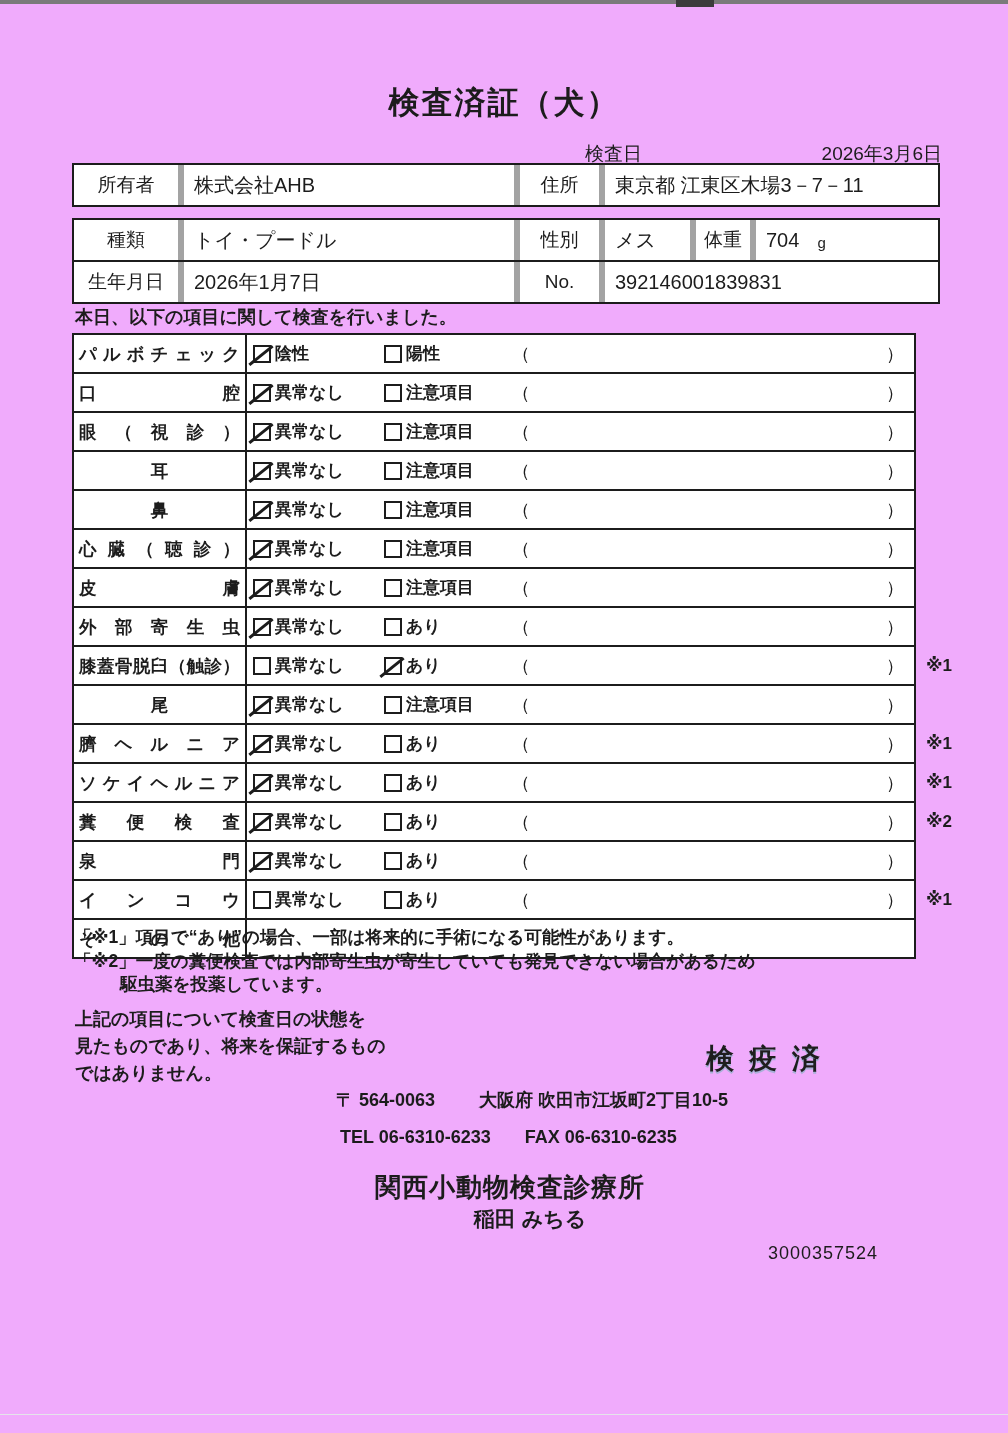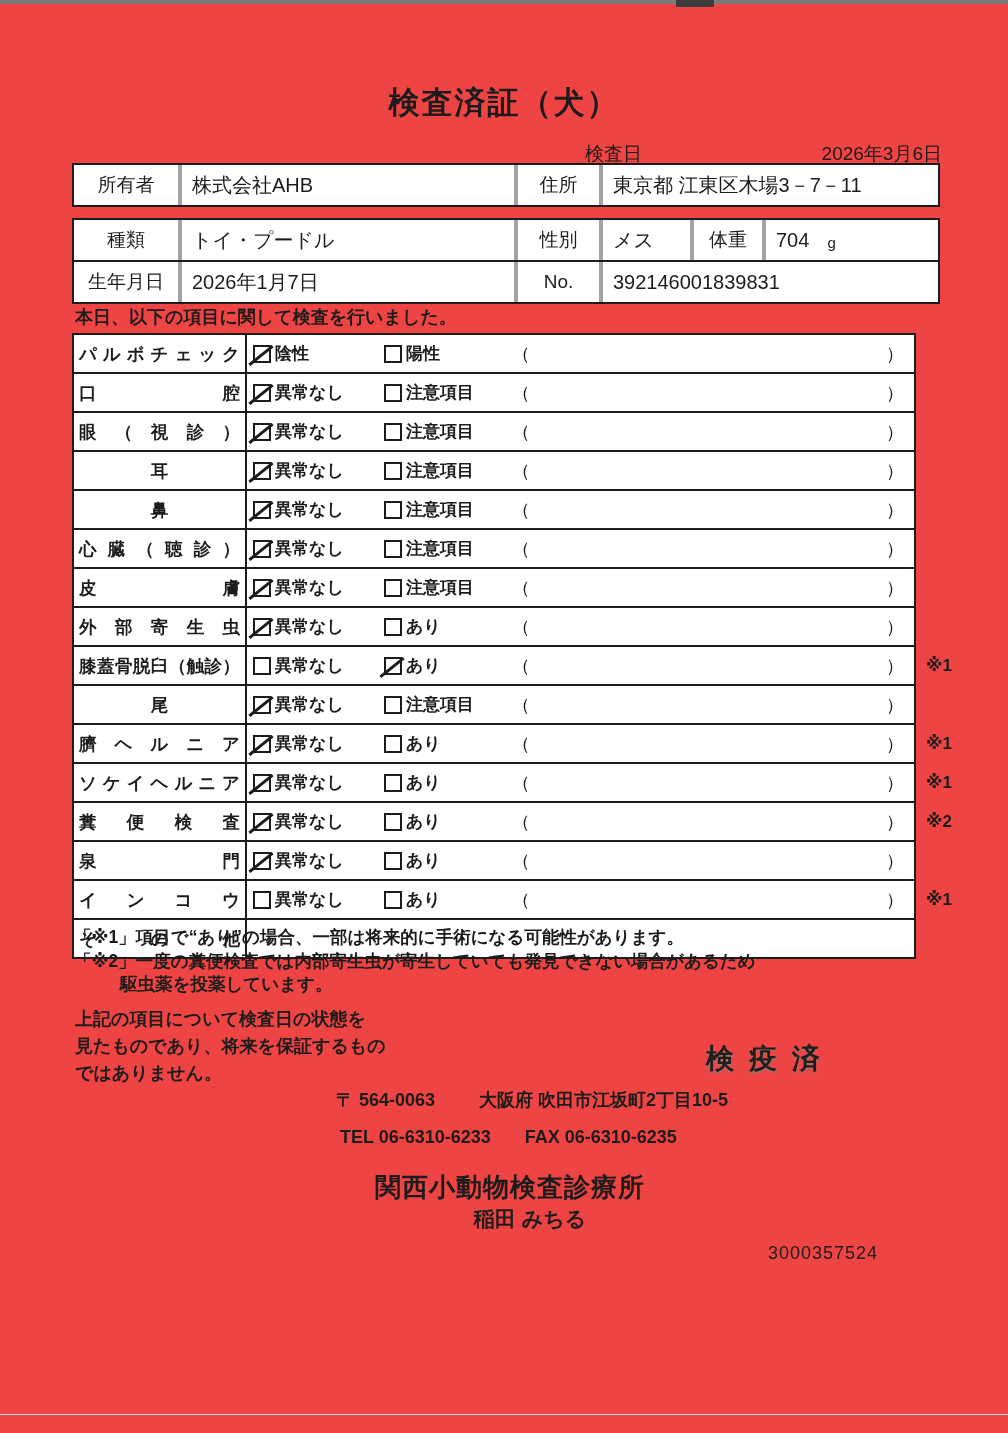--- a/index.html
+++ b/index.html
@@ -1,40 +1,40 @@
 <!DOCTYPE html>
 <html><head>
 <meta charset="utf-8">
 <style>
   html,body{margin:0;padding:0;background:#fff;}
   .page{
-    position:relative;width:1008px;height:1433px;background:#ef4444;overflow:hidden;
+    position:relative;width:1008px;height:1433px;background:#f0abfc;overflow:hidden;
     font-family:"Liberation Sans","DejaVu Sans",sans-serif;color:#1c1c1c;
   }
   
   .scan-topbar{position:absolute;left:0;top:0;width:1008px;height:4px;background:#7a7a7a;}
   .scan-topblob{position:absolute;left:676px;top:0;width:38px;height:7px;background:#3c3c3c;}
   .scan-bottomline{position:absolute;left:0;top:1414px;width:1008px;height:1px;background:#e4e4ea;}
 
   .title{position:absolute;left:0;top:82px;width:1008px;text-align:center;
     font-size:31px;font-weight:600;letter-spacing:2px;}
 
   .examdate-label{position:absolute;left:585px;top:141px;font-size:19px;}
   .examdate-value{position:absolute;right:66px;top:141px;font-size:19px;}
 
   
   .htable{position:absolute;left:72px;width:868px;border:2px solid #1c1c1c;box-sizing:border-box;background:#fff;}
   .hrow{display:flex;height:40px;}
   .hrow + .hrow{border-top:2px solid #1c1c1c;}
   .hcell{display:flex;align-items:center;box-sizing:border-box;font-size:19px;padding:0 10px;}
-  .hcell + .hcell{border-left:4px solid #a3a3a3;}
+  .hcell + .hcell{border-left:6px solid #a3a3a3;}
   .hcell.lab{justify-content:center;padding:0 4px;}
   .hcell.val{justify-content:flex-start;font-size:20px;}
   .w104{width:104px;flex:none;} .w336{width:336px;flex:none;} .w85{width:85px;flex:none;}
-  .w91{width:91px;flex:none;} .w72{width:72px;flex:none;} .fl1{flex:1;}
+  .w91{width:91px;flex:none;} .w72{width:60px;flex:none;} .fl1{flex:1;}
   .wt{justify-content:flex-end;gap:18px;padding-right:14px;}
   .wt .unit{font-size:15px;position:relative;top:2px;}
 
   .intro{position:absolute;left:75px;top:305px;font-size:18px;font-weight:600;}
 
   
   .ctable{position:absolute;left:72px;top:333px;width:844px;border:2px solid #1c1c1c;box-sizing:border-box;background:#fff;}
   .trow{display:flex;height:37px;position:relative;align-items:stretch;}
   .trow + .trow{border-top:2px solid #1c1c1c;}
   .tlabel{width:173px;flex:none;border-right:2px solid #1c1c1c;display:flex;align-items:center;

